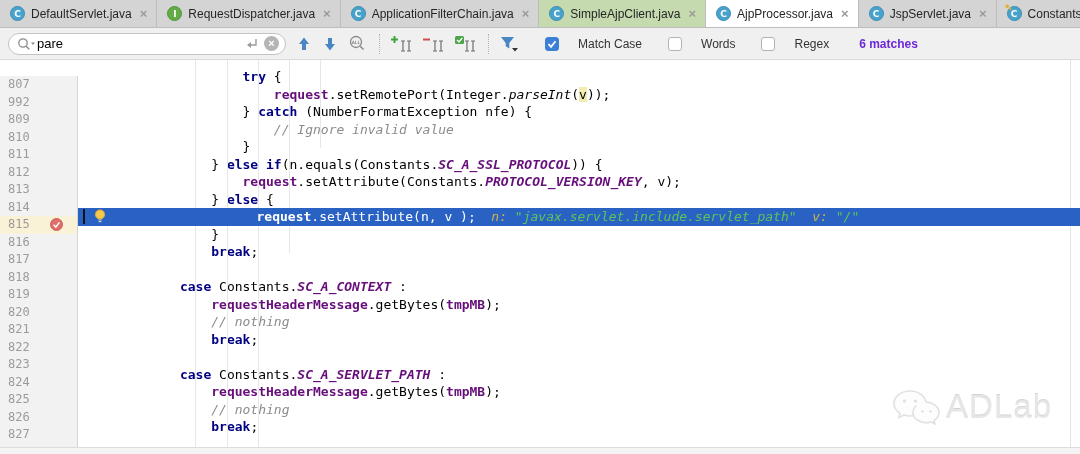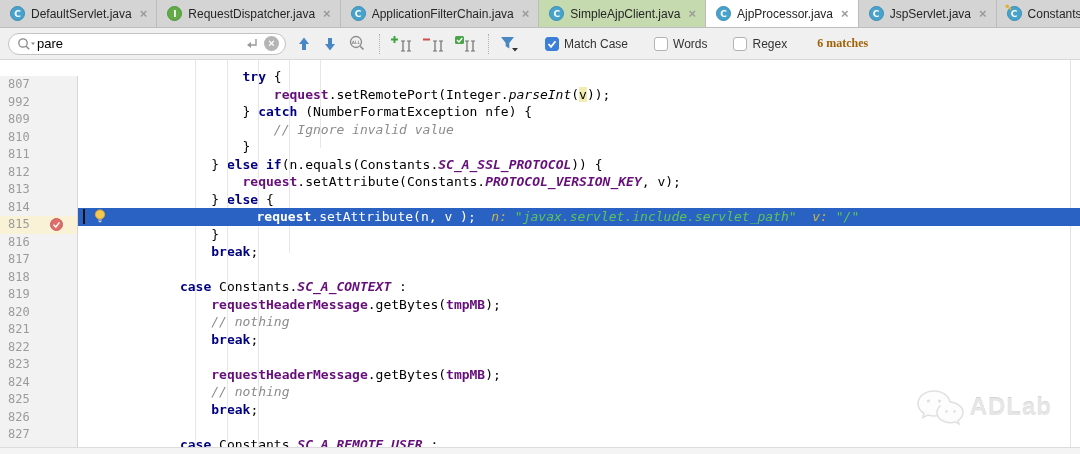--- a/index.html
+++ b/index.html
@@ -29,25 +29,25 @@
   .sfield { margin-left:8px; width:278px; height:22px; background:#fff;
             border:1px solid #c3c3c3; border-radius:12px; display:flex;
             align-items:center; padding:0 6px 0 8px; }
   .sfield input { flex:1; border:none; outline:none; font-size:13px; color:#000;
                   background:transparent; font-family:"Liberation Sans",sans-serif; }
   .sbtn { margin-left:10px; display:flex; align-items:center; }
   .sep { height:20px; border-left:1px dotted #b2b2b2; margin-left:12px; }
   .clear { width:15px; height:15px; border-radius:50%; background:#b5b5b5;
            color:#fff; font-size:11px; line-height:14px; text-align:center;
            font-weight:bold; margin-left:5px; }
-  .grp { display:flex; align-items:center; gap:5px; margin-left:26px; }
+  .grp { display:flex; align-items:center; gap:19px; margin-left:26px; }
   .cbx { width:14px; height:14px; border-radius:3px; border:1px solid #b3b3b3;
          background:#fff; }
   .cbx.on { background:#3b7fd6; border-color:#3b7fd6; }
-  .matches { margin-left:30px; font-weight:bold; color:#a16207;font-family:Liberation Serif, serif; }
+  .matches { margin-left:30px; font-weight:bold; color:#6d28d9; }
 
   
   .editor { position:relative; width:1080px; height:394px; background:#fff;
             overflow:hidden; }
   .gutter { position:absolute; left:0; top:16px; width:78px; height:100%;
             background:#f2f2f2; border-right:1px solid #d6d6d6; z-index:2; }
   .grow { position:relative; height:17.5px; line-height:17.5px;
           font-family:"DejaVu Sans Mono", monospace; font-size:12px;
           color:#9b9b9b; padding-left:8px; }
   .grow.bp { background:#faf2d7; }
@@ -75,21 +75,21 @@
   .caret { position:absolute; left:5px; top:1px; width:2px; height:15px;
            background:#111; }
   .bulb  { position:absolute; left:16px; top:1px; }
 
   .bottomstrip { position:absolute; left:0; bottom:0; width:100%; height:7px;
                  background:#f4f4f4; border-top:1px solid #dcdcdc; z-index:4; }
 
   
   .watermark { position:absolute; right:28px; top:328px; z-index:3;
                display:flex; align-items:center; gap:4px; opacity:.9; }
-  .watermark .wtext { font-size:24px; font-weight:bold; color:#e4e4e4;
+  .watermark .wtext { font-size:33px; font-weight:normal; color:#e4e4e4;
                       letter-spacing:1px;
                       text-shadow:0 1px 0 #fff, 0 -1px 0 #d0d0d0; }
 </style>
 </head>
 <body>
 
 <div class="tabbar">
     <div class="tab normal">
       <span class="ticon class">C</span>
       <span>DefaultServlet.java</span>
@@ -261,20 +261,21 @@
           <path d="M4.3 11 H7.7 M4.6 12.7 H7.4" stroke="#c9c9c9" stroke-width="1.2"></path>
         </svg><span class="tk-p">                    </span><span class="tk-field">request</span><span class="tk-p">.setAttribute(n, v );  </span><span class="tk-dl">n: </span><span class="tk-dv">"javax.servlet.include.servlet_path"</span><span class="tk-dl">  v: </span><span class="tk-dv">"/"</span></div>
       <div class="cline"><span class="tk-p">                }</span></div>
       <div class="cline"><span class="tk-p">                </span><span class="tk-kw">break</span><span class="tk-p">;</span></div>
       <div class="cline"></div>
       <div class="cline"><span class="tk-p">            </span><span class="tk-kw">case</span><span class="tk-p"> Constants.</span><span class="tk-sfield">SC_A_CONTEXT</span><span class="tk-p"> :</span></div>
       <div class="cline"><span class="tk-p">                </span><span class="tk-field">requestHeaderMessage</span><span class="tk-p">.getBytes(</span><span class="tk-field">tmpMB</span><span class="tk-p">);</span></div>
       <div class="cline"><span class="tk-p">                </span><span class="tk-cmt">// nothing</span></div>
       <div class="cline"><span class="tk-p">                </span><span class="tk-kw">break</span><span class="tk-p">;</span></div>
       <div class="cline"></div>
+      <div class="cline"><span class="tk-p">            </span><span class="tk-kw">case</span><span class="tk-p"> Constants.</span><span class="tk-sfield">SC_A_SERVLET_PATH</span><span class="tk-p"> :</span></div>
       <div class="cline"><span class="tk-p">                </span><span class="tk-field">requestHeaderMessage</span><span class="tk-p">.getBytes(</span><span class="tk-field">tmpMB</span><span class="tk-p">);</span></div>
       <div class="cline"><span class="tk-p">                </span><span class="tk-cmt">// nothing</span></div>
       <div class="cline"><span class="tk-p">                </span><span class="tk-kw">break</span><span class="tk-p">;</span></div>
       <div class="cline"></div>
       <div class="cline"><span class="tk-p">            </span><span class="tk-kw">case</span><span class="tk-p"> Constants.</span><span class="tk-sfield">SC_A_REMOTE_USER</span><span class="tk-p"> :</span></div>
     </div>
   <div class="watermark">
     <svg width="52" height="38" viewBox="0 0 52 38">
       <path d="M20 3 C11 3 4 8.5 4 15.5 C4 19.5 6.3 23 10 25.2 L8.8 29.5 L13.8 27 C15.7 27.6 17.8 28 20 28 C29 28 36 22.5 36 15.5 C36 8.5 29 3 20 3 Z" fill="#fdfdfd" stroke="#dedede" stroke-width="1.6"></path>
       <circle cx="14.5" cy="13" r="1.6" fill="#dcdcdc"></circle>

